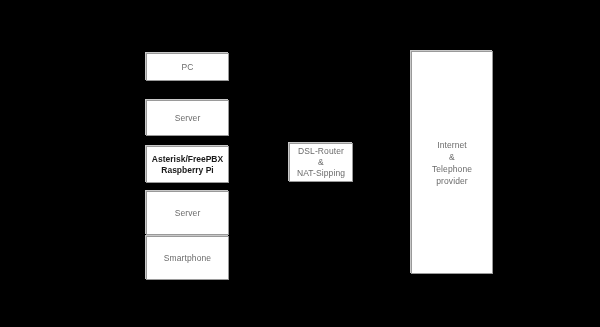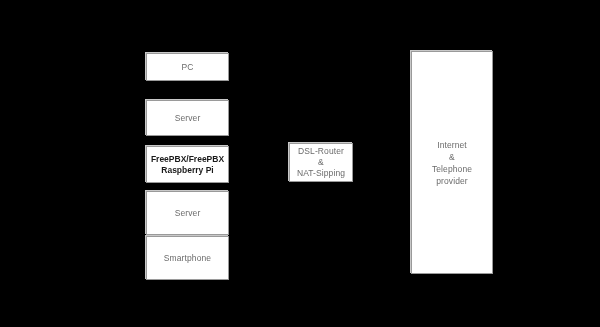--- a/index.html
+++ b/index.html
@@ -58,21 +58,21 @@
 
   <div class="node" style="left: 146px; top: 53px; width: 83px; height: 28px; background: rgb(255, 255, 255); border-color: rgb(154, 154, 154);">
     <span class="node-label" style="color: rgb(107, 107, 107);">PC</span>
   </div>
 
   <div class="node" style="left: 146px; top: 100px; width: 83px; height: 36px; background: rgb(255, 255, 255); border-color: rgb(154, 154, 154);">
     <span class="node-label" style="color: rgb(107, 107, 107);">Server</span>
   </div>
 
   <div class="node emphasis" style="left: 146px; top: 146px; width: 83px; height: 37px; background: rgb(255, 255, 255); border-color: rgb(154, 154, 154);">
-    <span class="node-label" style="color: rgb(26, 26, 26);">FreePBX/FreePBX
+    <span class="node-label" style="color: rgb(26, 26, 26);">Asterisk/FreePBX
 Raspberry Pi</span>
   </div>
 
   <div class="node" style="left: 146px; top: 191px; width: 83px; height: 44px; background: rgb(255, 255, 255); border-color: rgb(154, 154, 154);">
     <span class="node-label" style="color: rgb(107, 107, 107);">Server</span>
   </div>
 
   <div class="node" style="left: 146px; top: 236px; width: 83px; height: 44px; background: rgb(255, 255, 255); border-color: rgb(154, 154, 154);">
     <span class="node-label" style="color: rgb(107, 107, 107);">Smartphone</span>
   </div>

